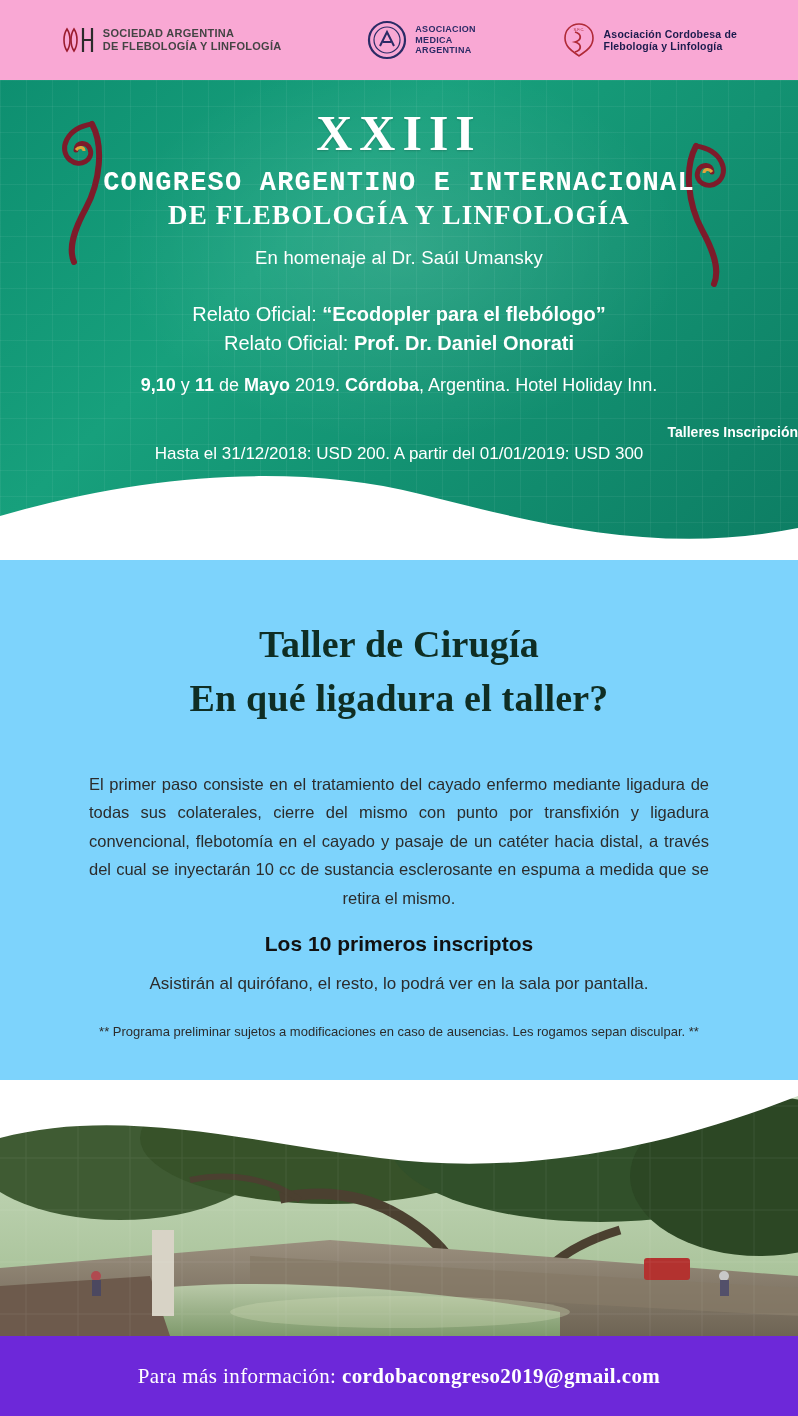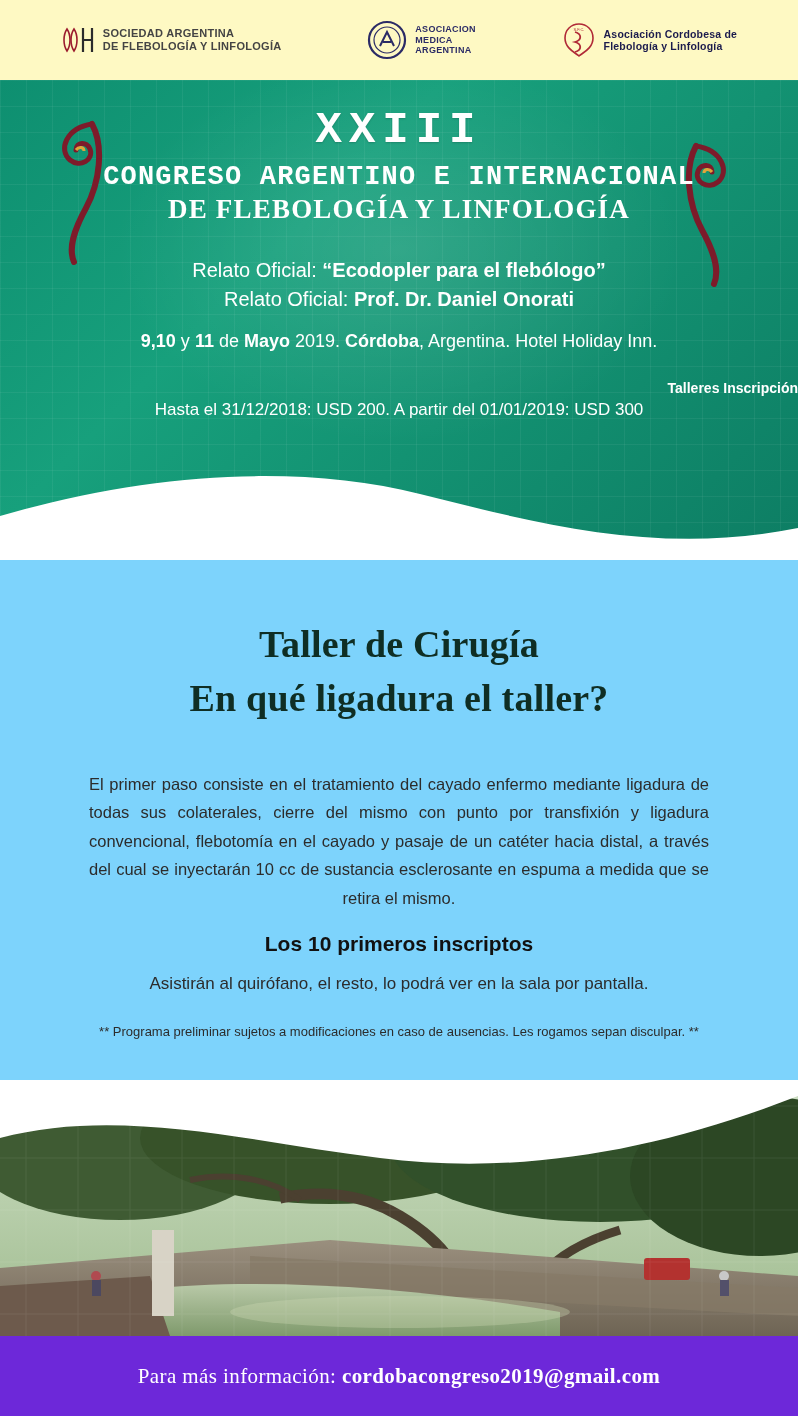--- a/index.html
+++ b/index.html
@@ -17,21 +17,21 @@
     background: #ffffff;
     overflow: hidden;
   }
 
   
   .logobar {
     position: absolute;
     top: 0; left: 0;
     width: 798px;
     height: 80px;
-    background: #fef9c3;
+    background: #f9a8d4;
     display: flex;
     align-items: center;
     justify-content: space-around;
     padding: 0 18px;
   }
   .logo-block { display: flex; align-items: center; gap: 8px; }
   .logo-text { line-height: 1.18; }
   .logo-text .l1, .logo-text .l2, .logo-text .l3 {
     display: block;
     font-size: 10.5px;
@@ -77,22 +77,22 @@
   }
 
   .hero-inner {
     position: absolute;
     inset: 0;
     text-align: center;
     color: #fff;
     padding-top: 28px;
   }
   .roman {
-    font-family: Liberation Mono, monospace;
-    font-size: 44px;
+    font-family: Liberation Serif, serif;
+    font-size: 50px;
     font-weight: 700;
     letter-spacing: 7px;
     line-height: 1;
     text-shadow: 0 1px 2px rgba(0,0,0,.18);
   }
   .congress-l1 {
     font-family: Liberation Mono, monospace;
     font-size: 27px;
     font-weight: 700;
     letter-spacing: 1.2px;
@@ -273,20 +273,21 @@
         <path d="M34 8 C60 12, 68 34, 56 44 C46 52, 32 44, 36 33 C39 25, 50 26, 50 34" fill="none" stroke="#7d1b2a" stroke-width="5" stroke-linecap="round"></path>
         <path d="M34 8 C22 30, 26 66, 40 92 C52 114, 58 132, 52 146" fill="none" stroke="#7d1b2a" stroke-width="6" stroke-linecap="round"></path>
         <path d="M50 34 C47 30, 42 31, 42 35" fill="none" stroke="#e0a53a" stroke-width="3"></path>
       </svg>
     </span>
 
     <div class="hero-inner">
       <div class="roman">XXIII</div>
       <div class="congress-l1">CONGRESO ARGENTINO E INTERNACIONAL</div>
       <div class="congress-l2">DE FLEBOLOGÍA Y LINFOLOGÍA</div>
+      <div class="homenaje">En homenaje al Dr. Saúl Umansky</div>
 
       <div class="relato1">
         <span>Relato Oficial:</span>
         <b>“Ecodopler para el flebólogo”</b>
       </div>
       <div class="relato2">
         <span>Relato Oficial:</span>
         <b>Prof. Dr. Daniel Onorati</b>
       </div>
 

